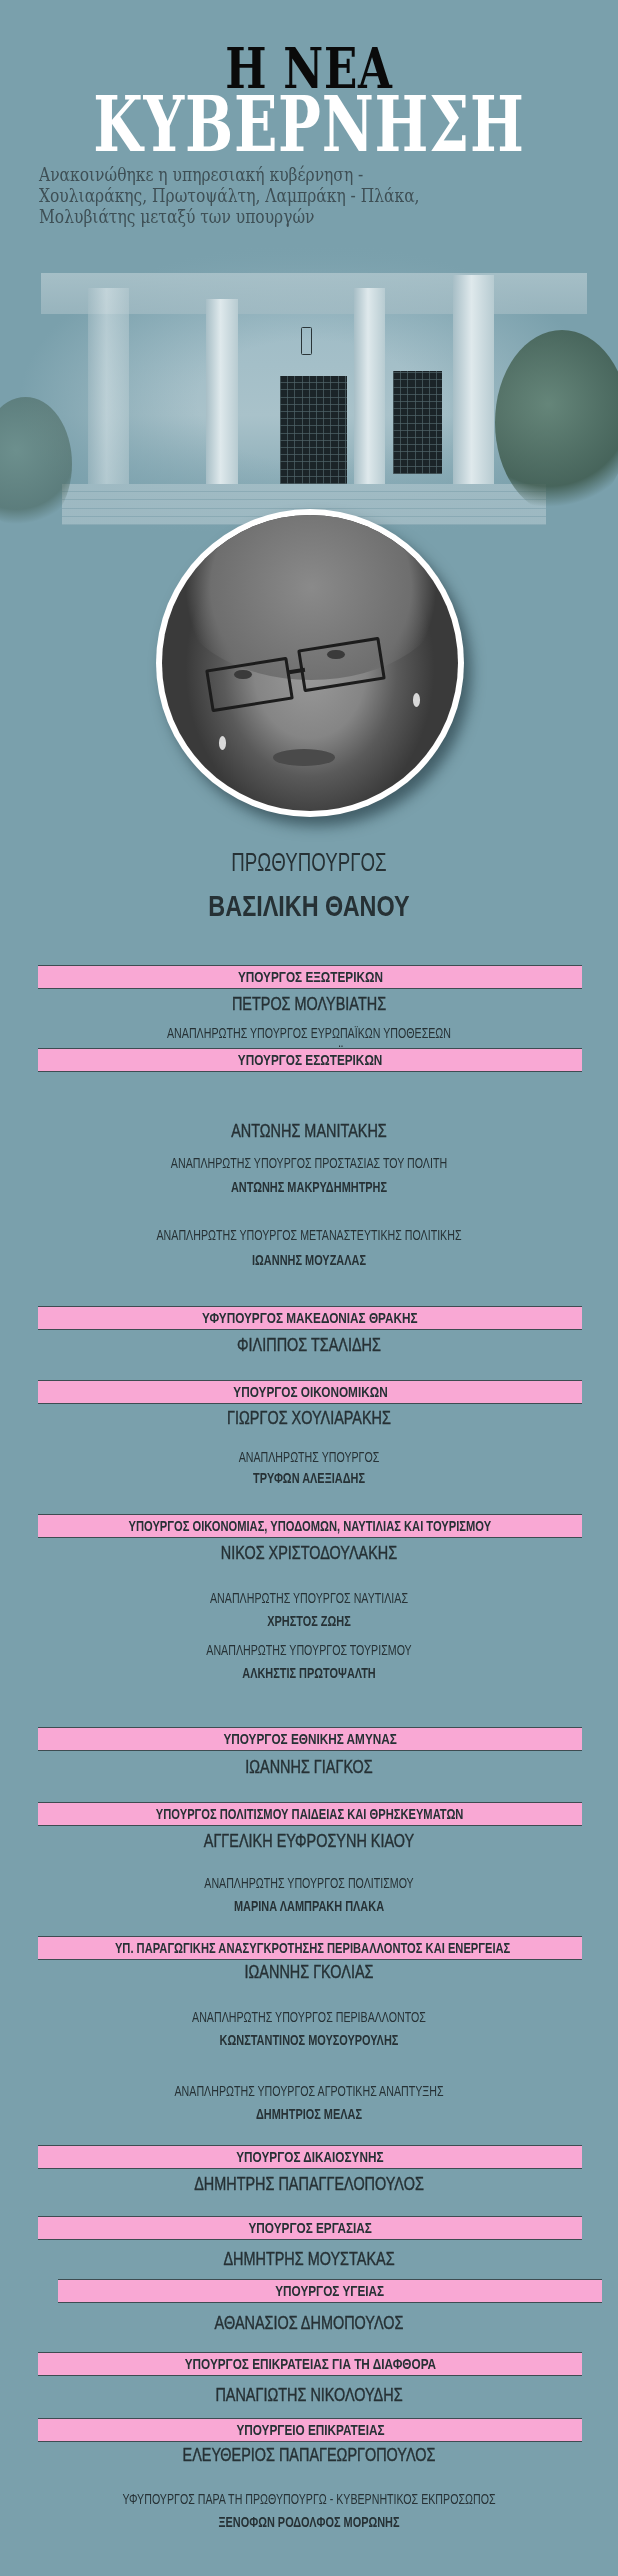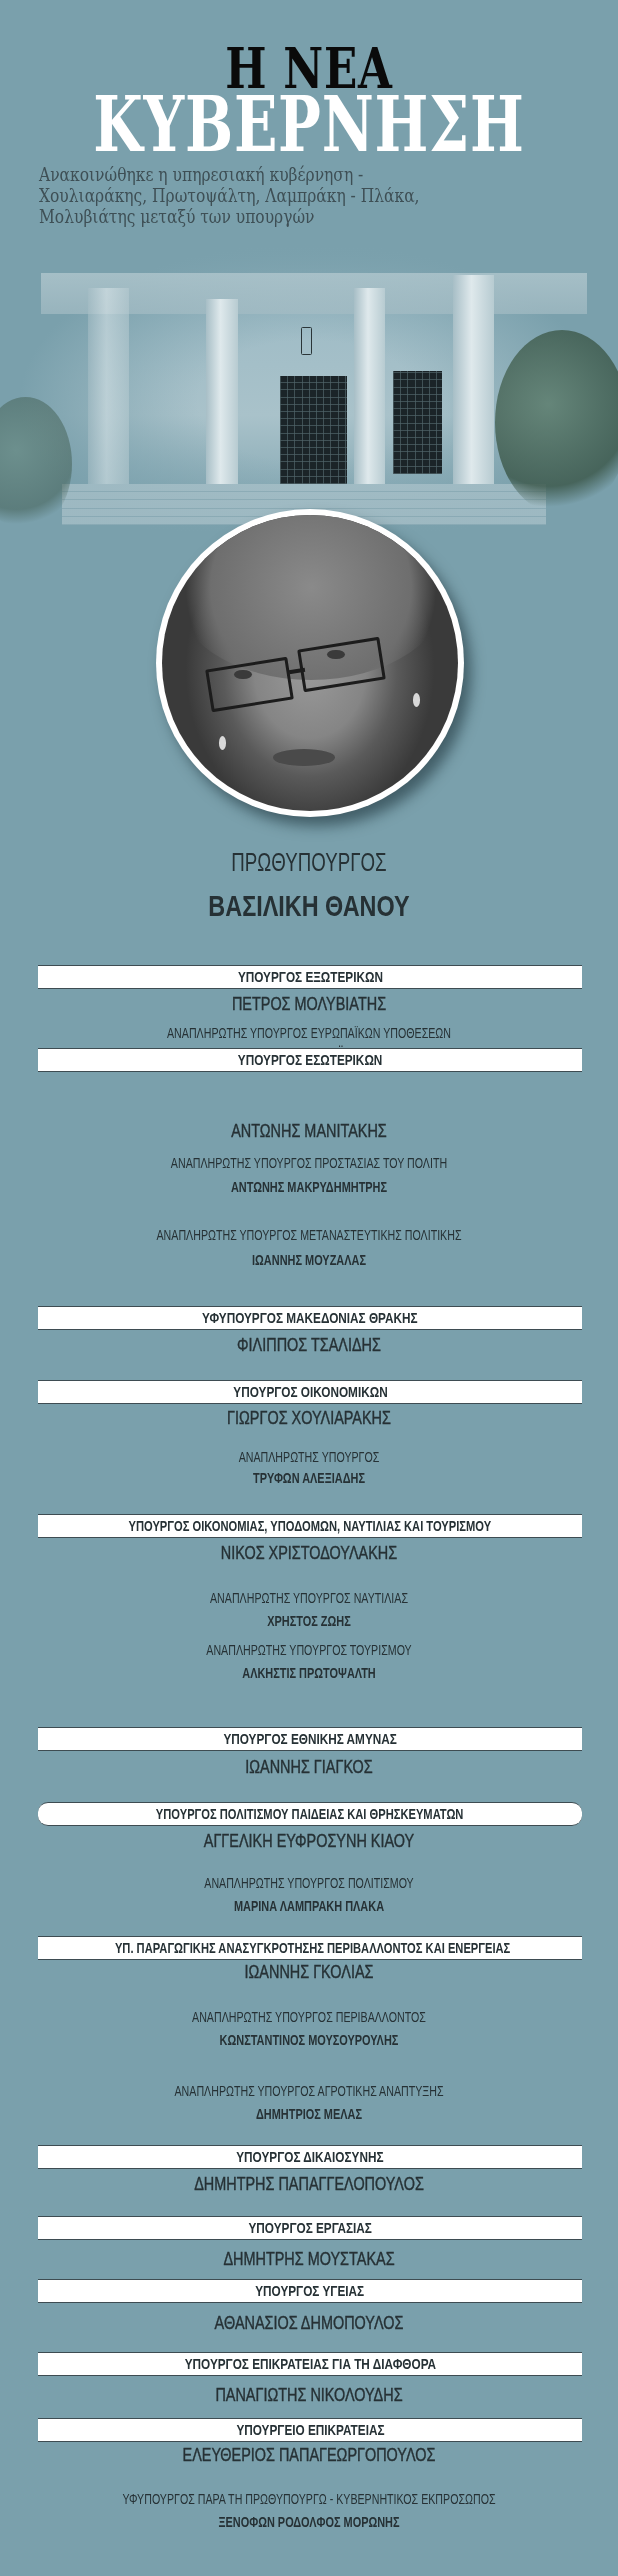--- a/index.html
+++ b/index.html
@@ -37,21 +37,21 @@
   .bridge { position:absolute; top:154px; left:127px; width:15.5px; height:3.6px; background:#1c1c1c; transform:rotate(-9deg); }
   .eye { position:absolute; width:17.5px; height:9.3px; border-radius:50%; background:#3a3a3a; }
   .mouth { position:absolute; top:234px; left:111px; width:62px; height:16.5px; border-radius:50%; background:#4a4a4a; }
   .earring { position:absolute; width:7.2px; height:13.4px; border-radius:50%; background:#d8d8d8; }
 
   
   .pm-role { top:849px; font-size:26px; line-height:27px; color:#263135; transform:scaleX(0.72); transform-origin:309px 0; }
   .pm-name { top:890px; font-size:30px; line-height:31px; font-weight:bold; color:#263135; transform:scaleX(0.78); transform-origin:309px 0; }
 
   
-  .bar { left:38px; width:544px; height:22px; background:#ffffff; border-top:1.5px solid #3e4c52; border-bottom:1.5px solid #3e4c52; text-align:center; }
+  .bar { left:38px; width:544px; height:22px; background:#f9a8d4; border-top:1.5px solid #3e4c52; border-bottom:1.5px solid #3e4c52; text-align:center; }
   .bar span { display:inline-block; font-size:15.5px; line-height:22px; font-weight:bold; color:#263135; transform:scaleX(0.76); transform-origin:50% 50%; white-space:nowrap; }
   .bar.wide span { transform:scaleX(0.72); }
 
   .minister { font-size:18.5px; line-height:20.6px; color:#263135; font-weight:normal; -webkit-text-stroke:0.4px #263135; transform:scaleX(0.78); transform-origin:309px 0; white-space:nowrap; }
   .dep-role { font-size:14.4px; line-height:15.5px; color:#263135; transform:scaleX(0.74); transform-origin:309px 0; white-space:nowrap; }
   .dep-name { font-size:14.4px; line-height:15.5px; font-weight:bold; color:#263135; transform:scaleX(0.76); transform-origin:309px 0; white-space:nowrap; }
 </style>
 </head>
 <body>
 
@@ -117,39 +117,39 @@
 <div class="abs bar wide" style="top:1514px;"><span>ΥΠΟΥΡΓΟΣ ΟΙΚΟΝΟΜΙΑΣ, ΥΠΟΔΟΜΩΝ, ΝΑΥΤΙΛΙΑΣ ΚΑΙ ΤΟΥΡΙΣΜΟΥ</span></div>
 <div class="abs center minister" style="top:1543px;">ΝΙΚΟΣ ΧΡΙΣΤΟΔΟΥΛΑΚΗΣ</div>
 <div class="abs center dep-role" style="top:1591px;">ΑΝΑΠΛΗΡΩΤΗΣ ΥΠΟΥΡΓΟΣ ΝΑΥΤΙΛΙΑΣ</div>
 <div class="abs center dep-name" style="top:1614px;">ΧΡΗΣΤΟΣ ΖΩΗΣ</div>
 <div class="abs center dep-role" style="top:1643px;">ΑΝΑΠΛΗΡΩΤΗΣ ΥΠΟΥΡΓΟΣ ΤΟΥΡΙΣΜΟΥ</div>
 <div class="abs center dep-name" style="top:1666px;">ΑΛΚΗΣΤΙΣ ΠΡΩΤΟΨΑΛΤΗ</div>
 
 <div class="abs bar" style="top:1727px;"><span>ΥΠΟΥΡΓΟΣ ΕΘΝΙΚΗΣ ΑΜΥΝΑΣ</span></div>
 <div class="abs center minister" style="top:1757px;">ΙΩΑΝΝΗΣ ΓΙΑΓΚΟΣ</div>
 
-<div class="abs bar wide" style="top:1802px;border-radius:10px;"><span>ΥΠΟΥΡΓΟΣ ΠΟΛΙΤΙΣΜΟΥ ΠΑΙΔΕΙΑΣ ΚΑΙ ΘΡΗΣΚΕΥΜΑΤΩΝ</span></div>
+<div class="abs bar wide" style="top:1802px;"><span>ΥΠΟΥΡΓΟΣ ΠΟΛΙΤΙΣΜΟΥ ΠΑΙΔΕΙΑΣ ΚΑΙ ΘΡΗΣΚΕΥΜΑΤΩΝ</span></div>
 <div class="abs center minister" style="top:1831px;">ΑΓΓΕΛΙΚΗ ΕΥΦΡΟΣΥΝΗ ΚΙΑΟΥ</div>
 <div class="abs center dep-role" style="top:1876px;">ΑΝΑΠΛΗΡΩΤΗΣ ΥΠΟΥΡΓΟΣ ΠΟΛΙΤΙΣΜΟΥ</div>
 <div class="abs center dep-name" style="top:1899px;">ΜΑΡΙΝΑ ΛΑΜΠΡΑΚΗ ΠΛΑΚΑ</div>
 
 <div class="abs bar wide" style="top:1936px;"><span>ΥΠ. ΠΑΡΑΓΩΓΙΚΗΣ ΑΝΑΣΥΓΚΡΟΤΗΣΗΣ ΠΕΡΙΒΑΛΛΟΝΤΟΣ ΚΑΙ ΕΝΕΡΓΕΙΑΣ</span></div>
 <div class="abs center minister" style="top:1962px;">ΙΩΑΝΝΗΣ ΓΚΟΛΙΑΣ</div>
 <div class="abs center dep-role" style="top:2010px;">ΑΝΑΠΛΗΡΩΤΗΣ ΥΠΟΥΡΓΟΣ ΠΕΡΙΒΑΛΛΟΝΤΟΣ</div>
 <div class="abs center dep-name" style="top:2033px;">ΚΩΝΣΤΑΝΤΙΝΟΣ ΜΟΥΣΟΥΡΟΥΛΗΣ</div>
 <div class="abs center dep-role" style="top:2084px;">ΑΝΑΠΛΗΡΩΤΗΣ ΥΠΟΥΡΓΟΣ ΑΓΡΟΤΙΚΗΣ ΑΝΑΠΤΥΞΗΣ</div>
 <div class="abs center dep-name" style="top:2107px;">ΔΗΜΗΤΡΙΟΣ ΜΕΛΑΣ</div>
 
 <div class="abs bar" style="top:2145px;"><span>ΥΠΟΥΡΓΟΣ ΔΙΚΑΙΟΣΥΝΗΣ</span></div>
 <div class="abs center minister" style="top:2174px;">ΔΗΜΗΤΡΗΣ ΠΑΠΑΓΓΕΛΟΠΟΥΛΟΣ</div>
 
 <div class="abs bar" style="top:2216px;"><span>ΥΠΟΥΡΓΟΣ ΕΡΓΑΣΙΑΣ</span></div>
 <div class="abs center minister" style="top:2249px;">ΔΗΜΗΤΡΗΣ ΜΟΥΣΤΑΚΑΣ</div>
 
-<div class="abs bar" style="top:2279px;"><span>ΥΠΟΥΡΓΟΣ ΥΓΕΙΑΣ</span></div>
+<div class="abs bar" style="top:2279px;margin-left:20px;"><span>ΥΠΟΥΡΓΟΣ ΥΓΕΙΑΣ</span></div>
 <div class="abs center minister" style="top:2313px;">ΑΘΑΝΑΣΙΟΣ ΔΗΜΟΠΟΥΛΟΣ</div>
 
 <div class="abs bar" style="top:2352px;"><span>ΥΠΟΥΡΓΟΣ ΕΠΙΚΡΑΤΕΙΑΣ ΓΙΑ ΤΗ ΔΙΑΦΘΟΡΑ</span></div>
 <div class="abs center minister" style="top:2385px;">ΠΑΝΑΓΙΩΤΗΣ ΝΙΚΟΛΟΥΔΗΣ</div>
 
 <div class="abs bar" style="top:2418px;"><span>ΥΠΟΥΡΓΕΙΟ ΕΠΙΚΡΑΤΕΙΑΣ</span></div>
 <div class="abs center minister" style="top:2445px;">ΕΛΕΥΘΕΡΙΟΣ ΠΑΠΑΓΕΩΡΓΟΠΟΥΛΟΣ</div>
 <div class="abs center dep-role" style="top:2492px;">ΥΦΥΠΟΥΡΓΟΣ ΠΑΡΑ ΤΗ ΠΡΩΘΥΠΟΥΡΓΩ - ΚΥΒΕΡΝΗΤΙΚΟΣ ΕΚΠΡΟΣΩΠΟΣ</div>
 <div class="abs center dep-name" style="top:2515px;">ΞΕΝΟΦΩΝ ΡΟΔΟΛΦΟΣ ΜΟΡΩΝΗΣ</div>
 

